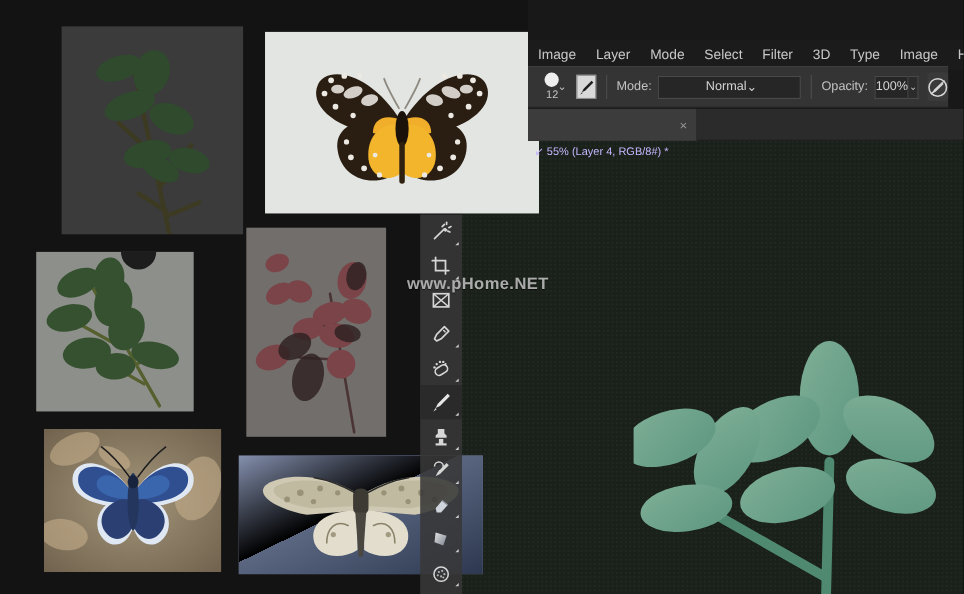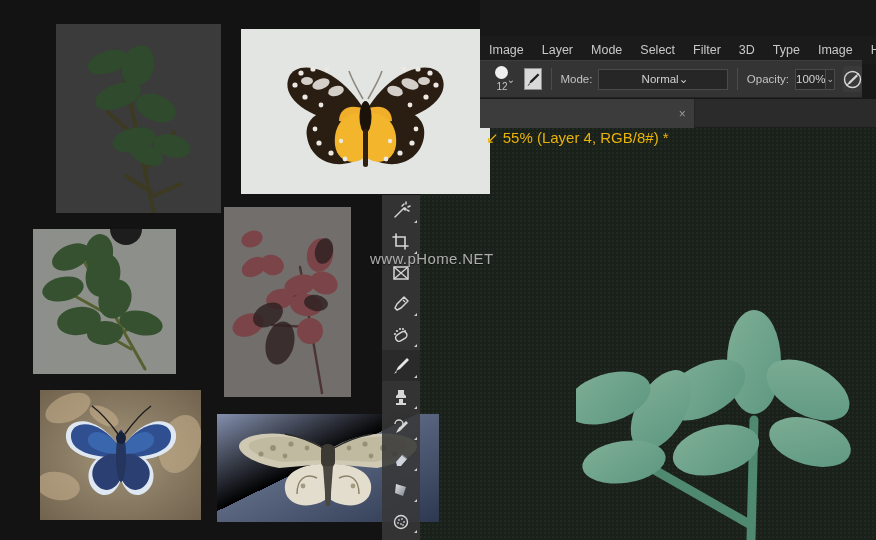--- a/index.html
+++ b/index.html
@@ -78,21 +78,21 @@
   
   .tabstrip{
     position:absolute; left:480px; top:99px; width:396px; height:29px;
     background:#2b2b2b; border-bottom:1px solid #1d1d1d;
   }
   .doc-tab{
     position:absolute; left:0; top:0; height:29px; padding:0 8px 0 6px;
     background:#3c3c3c; display:flex; align-items:center; gap:10px;
     border-right:1px solid #252525;
   }
-  .tab-label{ color:#eab308; font-size:15px; white-space:nowrap;margin-top:48px; }
+  .tab-label{ color:#c4b5fd; font-size:10px; white-space:nowrap;margin-top:48px; }
   .tab-close{ color:#9a9a9a; font-size:12px; cursor:pointer; }
 
   
   .toolstrip{
     position:absolute; left:382px; top:195px; width:38px; height:345px;
     background:rgba(56,56,56,.88);
   }
   .tool{
     position:relative; width:38px; height:31px;
     display:flex; align-items:center; justify-content:center;
@@ -106,20 +106,21 @@
 
   
   .thumb{ position:absolute; overflow:hidden; }
 
   
   .watermark{
     position:absolute; left:370px; top:250px; z-index:40;
     color:rgba(230,230,230,.72); font-size:15px; letter-spacing:.4px;
     font-family:"Liberation Sans", sans-serif; pointer-events:none;
     text-shadow:0 1px 1px rgba(0,0,0,.6);
+    font-weight:bold;
   }
 </style>
 </head>
 <body>
 
 <div id="app">
 
   <div class="canvas-left-strip"></div>
   <div class="canvas-area">
     <svg class="plant-svg" viewBox="0 0 300 270">

